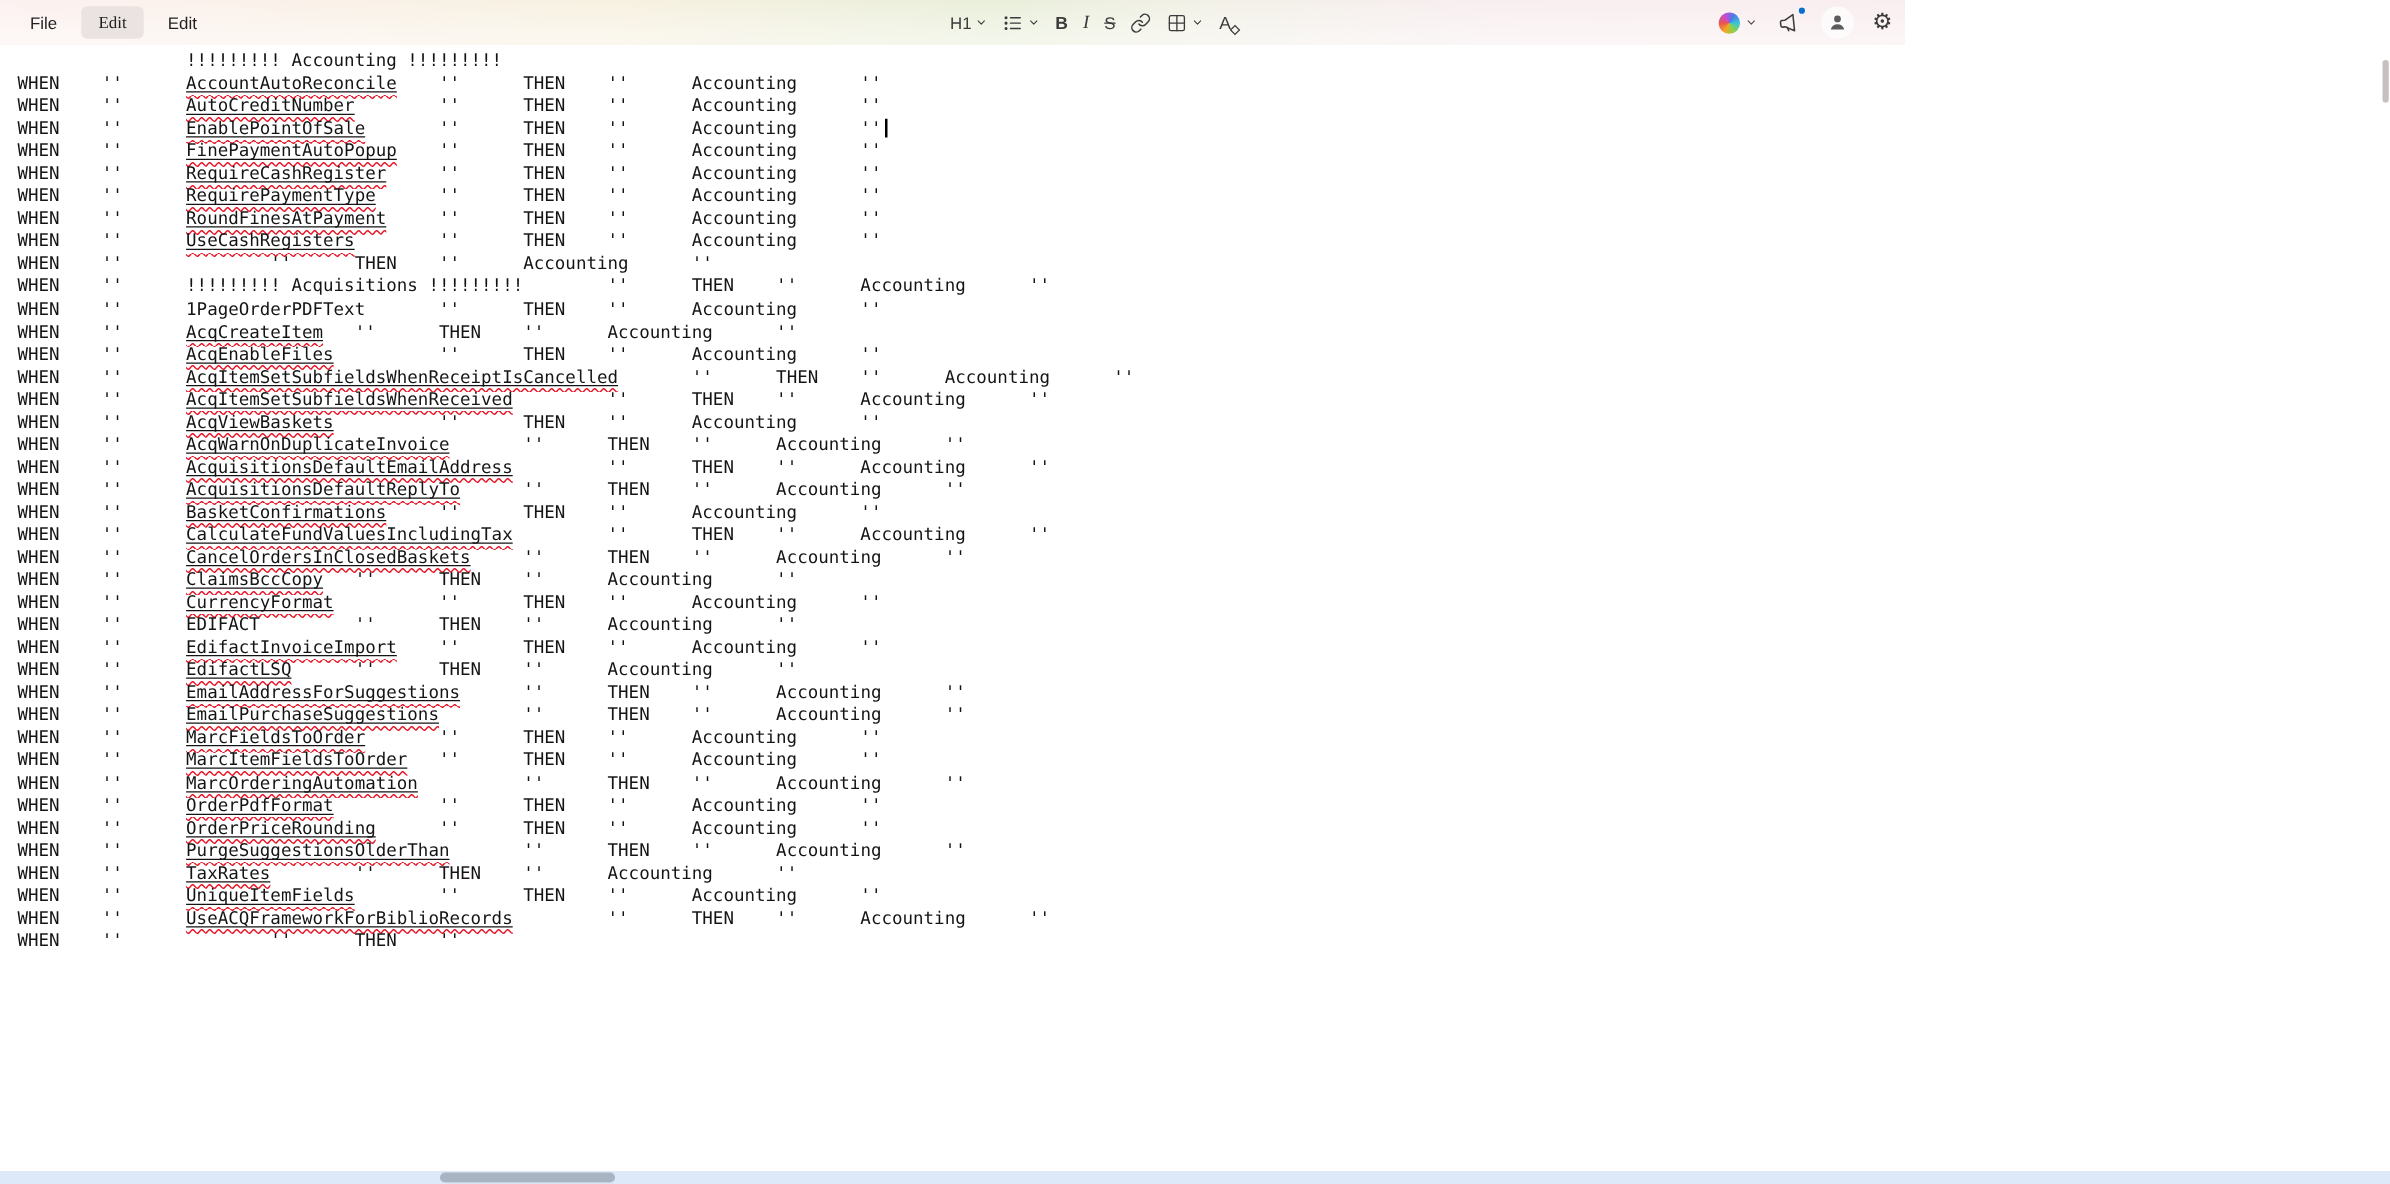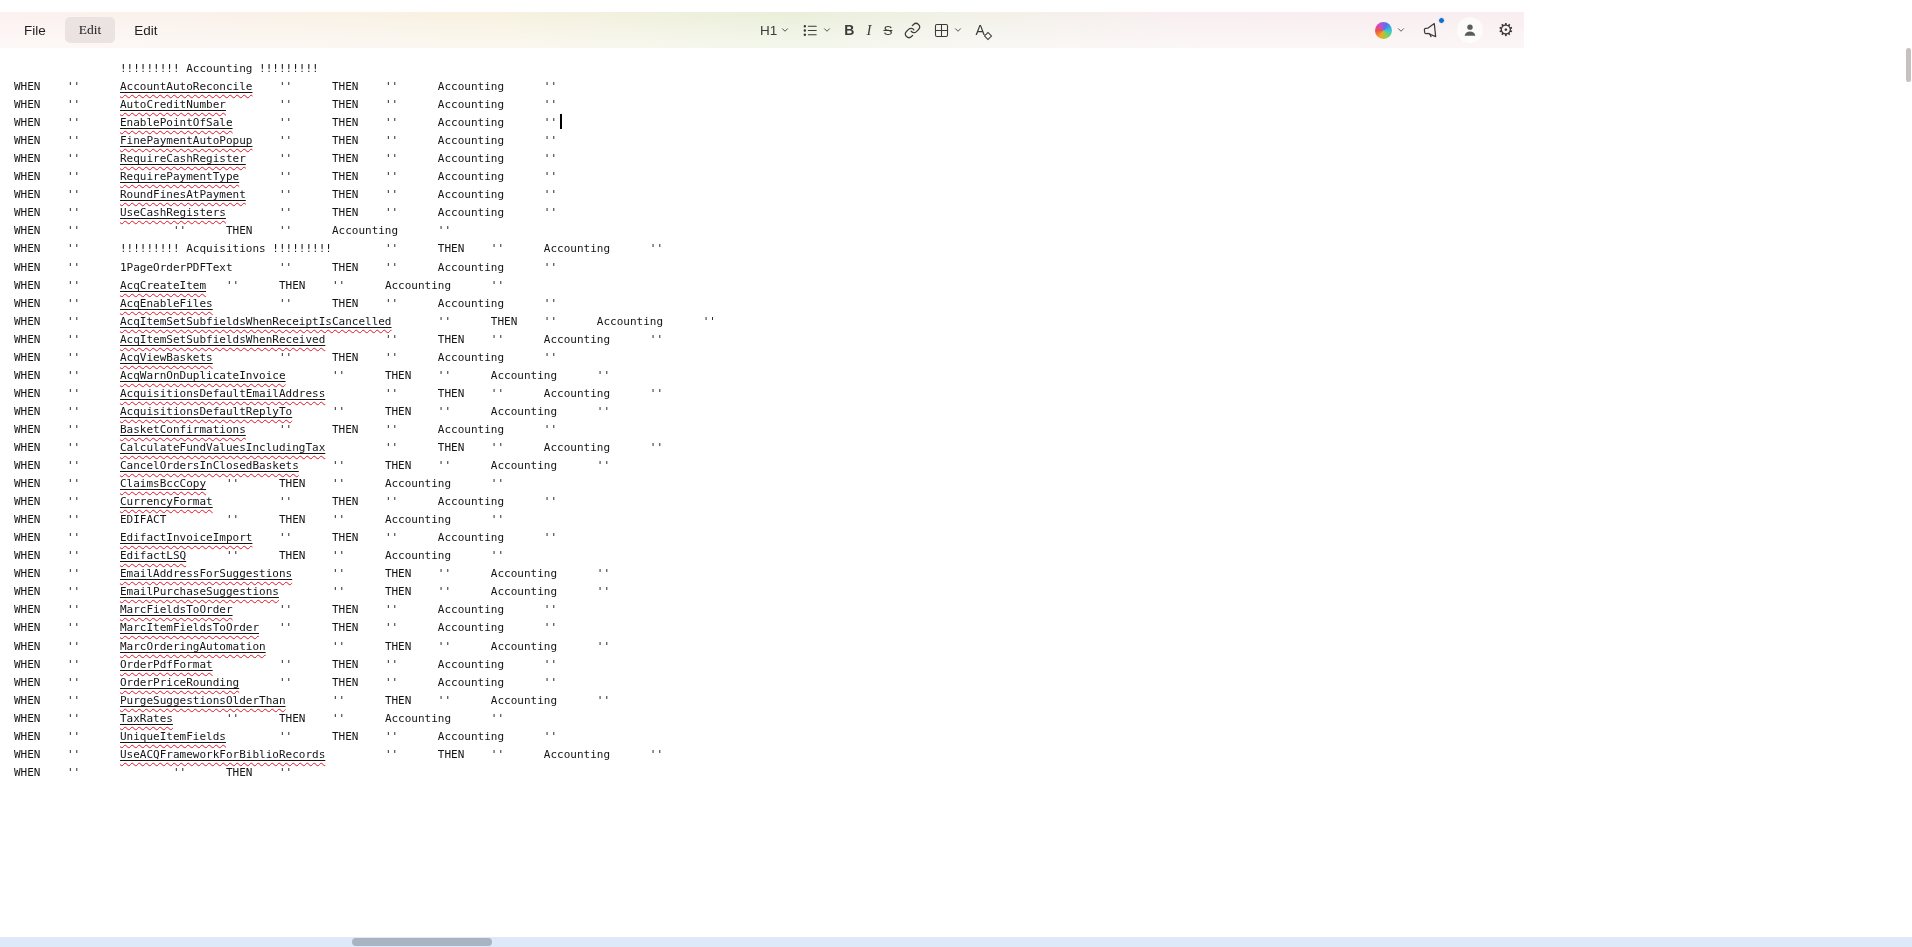--- a/index.html
+++ b/index.html
@@ -7,21 +7,21 @@
     --accent-blue:#0b6fcb;
     --track:#dde9f8;
     --thumb:#a9b4c2;
     --menu-active:#eae3e1;
     --ink:#1f1f1f;
   }
   *{margin:0;padding:0;box-sizing:border-box;}
   html,body{width:1912px;height:947px;overflow:hidden;background:#ffffff;
     font-family:"Liberation Sans", sans-serif;}
   
-  .titlebar{position:fixed;top:12px;left:0;width:1524px;height:36px;
+  .titlebar{position:fixed;top:0;left:0;width:1524px;height:36px;
     background:linear-gradient(180deg, rgba(255,255,255,0) 0%, rgba(255,255,255,.45) 85%),
                linear-gradient(90deg,#fcf1f0 0%,#f7f1e0 33%,#e9efda 52%,#f2f1e7 63%,#f8eef0 78%,#f9edef 100%);
     z-index:5;}
   .menus{position:absolute;left:10px;top:0;height:36px;display:flex;align-items:center;}
   .menu-item{padding:5px 14px;border-radius:5px;font-size:13.5px;color:var(--ink);
     margin-right:5px;cursor:default;}
   .menu-item.active{background:var(--menu-active);font-family:Liberation Serif, serif;}
   .fmt-toolbar{position:absolute;left:756px;top:0;height:36px;display:flex;align-items:center;gap:4px;}
   .tb-btn{display:flex;align-items:center;gap:3px;height:28px;padding:0 4px;border-radius:4px;
     color:#3b3b3b;font-size:13.5px;cursor:default;}
@@ -36,24 +36,24 @@
   .right-controls{position:absolute;right:10px;top:0;height:36px;display:flex;align-items:center;gap:15px;}
   .rc-btn{display:flex;align-items:center;gap:4px;position:relative;cursor:default;}
   .copilot-blob{width:17px;height:17px;border-radius:50%;
     background:conic-gradient(from 210deg,#f5a623,#e9544d,#c74bd6,#4a7be8,#38c6d8,#8cd14a,#f5a623);}
   .noti-dot{position:absolute;top:-3px;right:-3px;width:7px;height:7px;border-radius:50%;
     background:var(--accent-blue);border:1.5px solid #fdf6f6;}
   .person-wrap{width:26px;height:26px;border-radius:50%;background:rgba(255,255,255,.65);
     display:flex;align-items:center;justify-content:center;}
   .gear-glyph{font-family:"DejaVu Sans",sans-serif;font-size:18px;color:#3b3b3b;line-height:1;}
   
-  .doc{position:absolute;top:44px;left:0;width:1912px;height:901px;overflow:hidden;
+  .doc{position:absolute;top:24px;left:0;width:1912px;height:901px;overflow:hidden;
     background:#fff;padding:16px 0 0 14px;
     font-family:"DejaVu Sans Mono","Liberation Mono",monospace;
-    font-size:11px;line-height:18.05px;color:#141414;
+    font-size:14px;line-height:18.05px;color:#141414;
     white-space:pre;tab-size:8;-moz-tab-size:8;cursor:text;}
   .code-line{height:18.05px;}
   .misspelled{text-decoration:underline solid;text-decoration-thickness:1px;
     text-underline-offset:2px;text-decoration-skip-ink:none;margin-top:32px;}
   .misspelled .sq{text-decoration:underline wavy var(--squiggle);
     text-decoration-thickness:1px;text-underline-offset:3.6px;text-decoration-skip-ink:none;}
   .caret{display:inline-block;width:1.5px;height:15px;background:#000;
     margin-left:3px;vertical-align:-3px;}
   
   .hscroll{position:fixed;left:0;bottom:0;width:1912px;height:10px;background:var(--track);z-index:6;}

